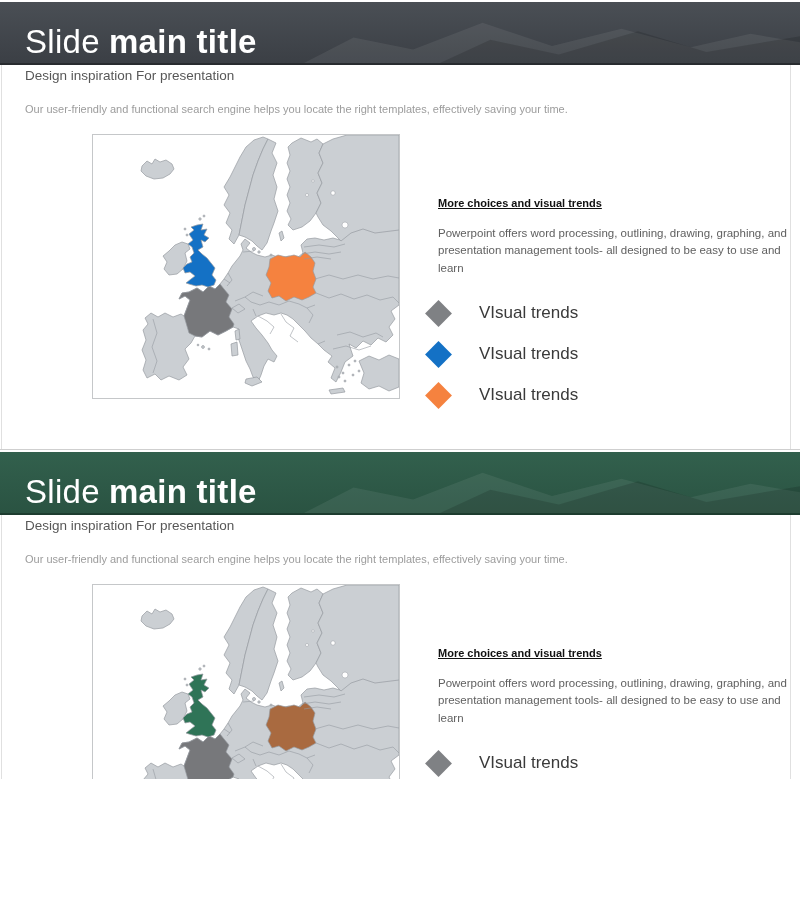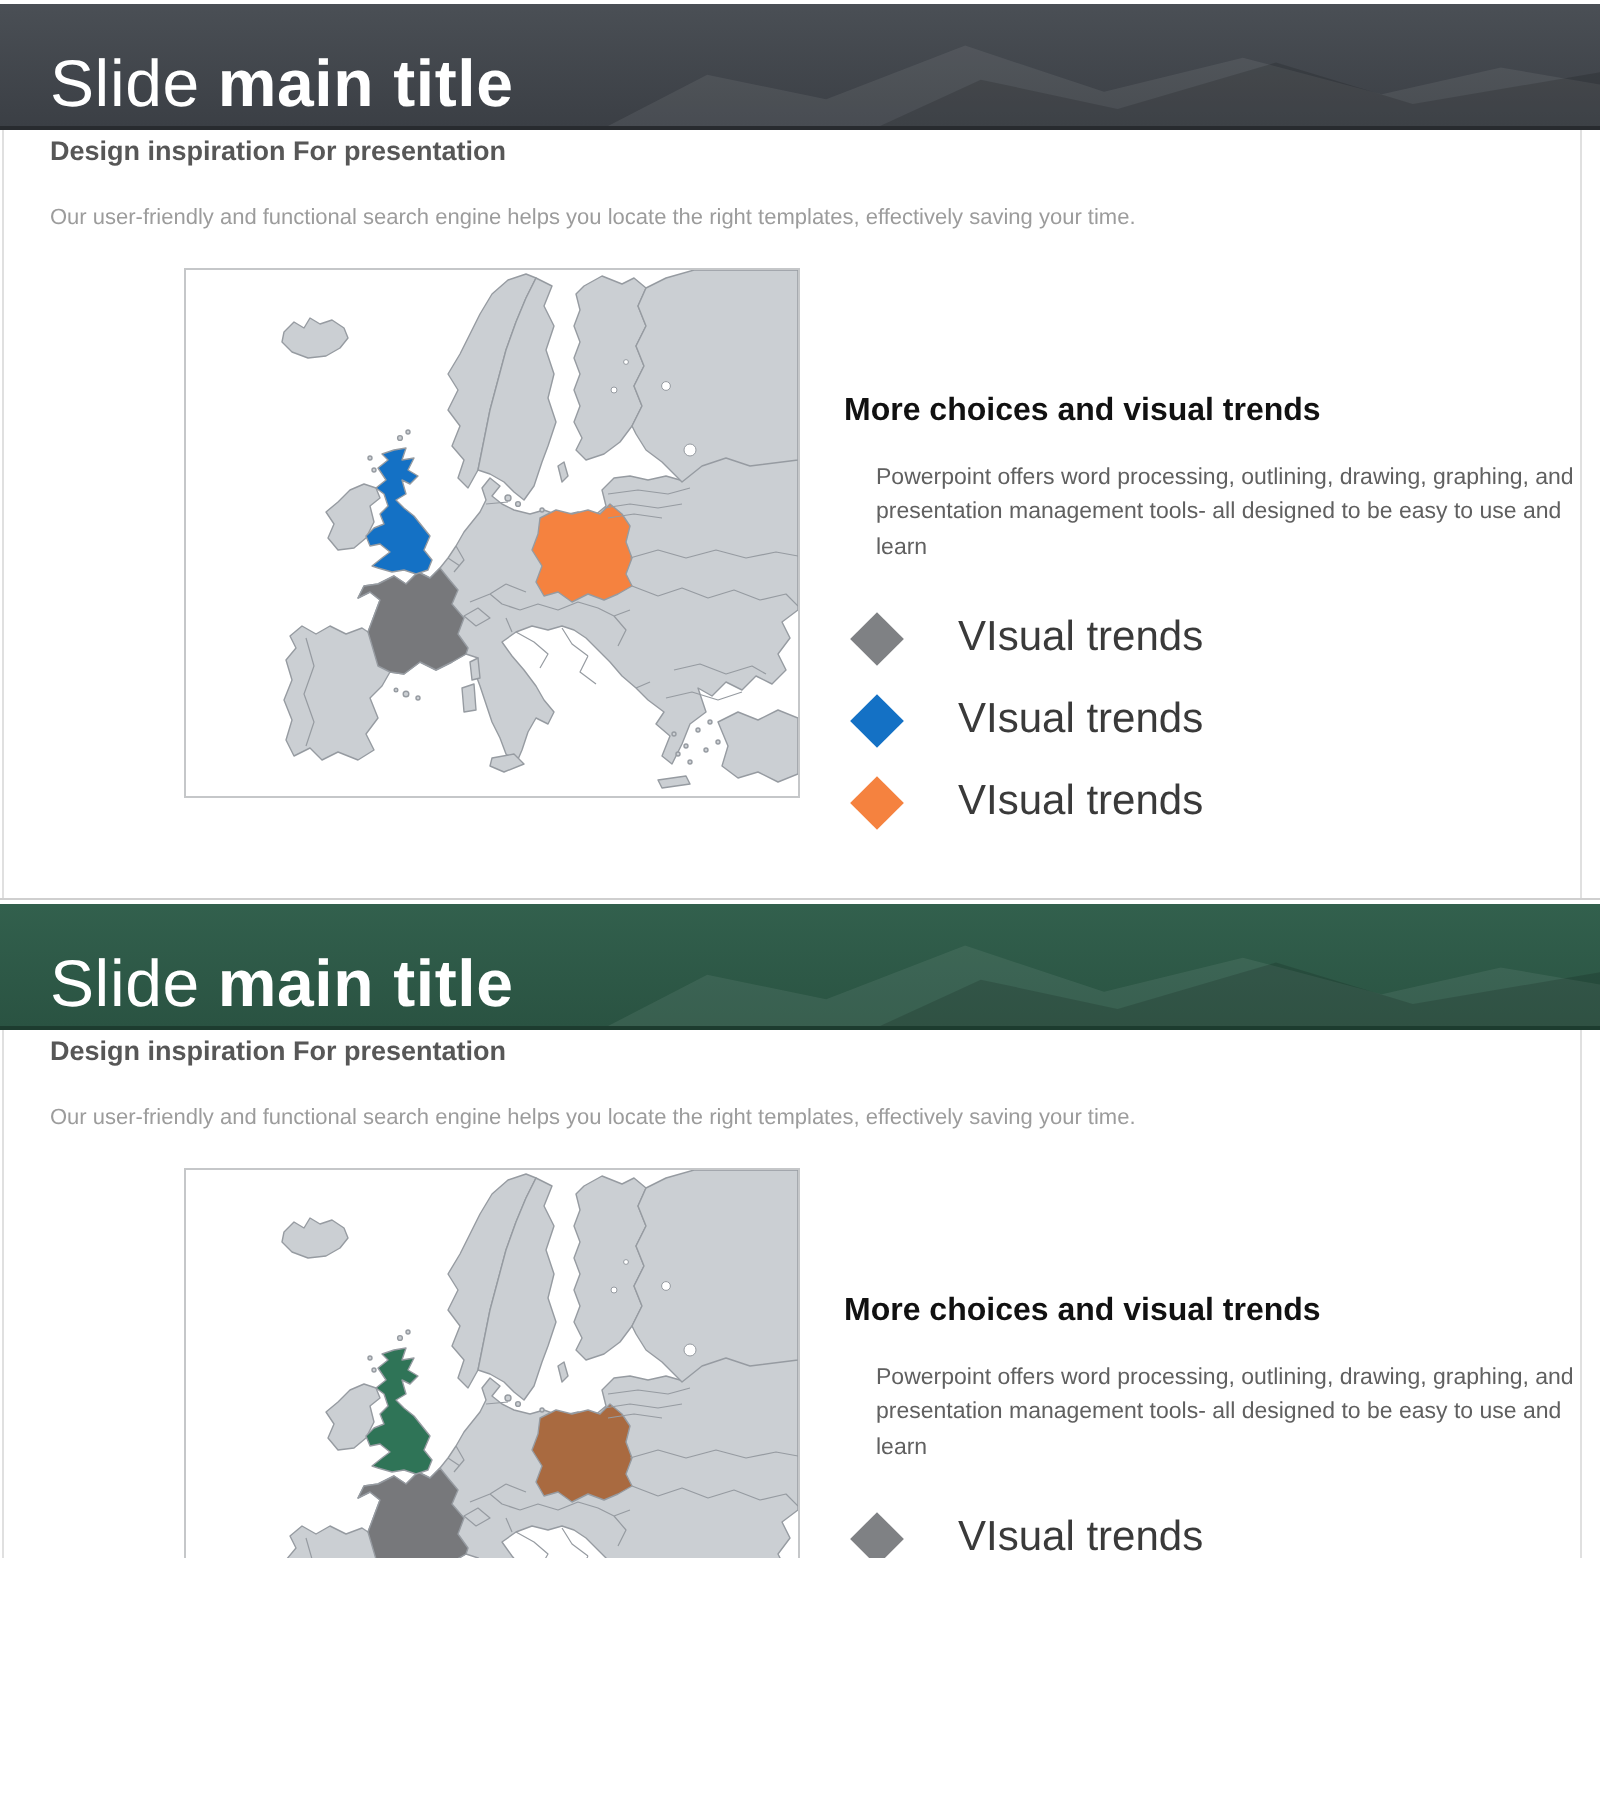--- a/index.html
+++ b/index.html
@@ -17,34 +17,34 @@
   .mtn{position:absolute;top:0;bottom:0;}
   .mtn-a{left:38%;width:62%;background:rgba(255,255,255,0.07);
          clip-path:polygon(0 100%,10% 58%,22% 78%,36% 34%,50% 72%,64% 44%,78% 74%,90% 52%,100% 66%,100% 100%);}
   .mtn-b{left:55%;width:45%;background:rgba(0,0,0,0.14);
          clip-path:polygon(0 100%,14% 62%,33% 86%,55% 48%,74% 82%,100% 56%,100% 100%);}
   .title{position:absolute;left:25px;bottom:3px;margin:0;font-size:33px;line-height:1.1;color:#ffffff;
          font-weight:400;letter-spacing:.3px;white-space:nowrap;}
   .t-light{font-weight:400;margin-right:9px;}
   .t-bold{font-weight:700;}
 
-  .subtitle{position:absolute;left:25px;top:68px;margin:0;font-size:13.5px;font-weight:700;color:#575757;z-index:1;}
+  .subtitle{position:absolute;left:25px;top:68px;margin:0;font-size:13.5px;font-weight:400;color:#575757;z-index:1;}
   .tagline{position:absolute;left:25px;top:103px;margin:0;font-size:11px;color:#9c9c9c;z-index:1;}
 
   .map-box{position:absolute;left:92px;top:134px;width:306px;height:263px;background:#ffffff;
            border:1px solid #c5c7c9;z-index:1;}
   .map-box svg{display:block;width:100%;height:100%;}
 
   .content{position:absolute;left:422px;top:197px;width:356px;z-index:1;}
-  .content-heading{margin:0 0 9px 0;font-size:16px;font-weight:700;color:#111111;}
+  .content-heading{margin:0 0 9px 16px;font-size:11px;font-weight:700;color:#111111;text-decoration:underline;}
   .content-desc{margin:16px;width:350px;font-size:11.5px;line-height:1.5;color:#606060;}
   .bullets{margin-top:7px;}
   .bullet-row{display:flex;align-items:center;height:41px;}
   .diamond{flex:0 0 auto;width:19px;height:19px;margin:0 31px 0 7px;transform:rotate(45deg);background:#888;}
-  .bullet-label{font-size:21px;color:#3a3a3a;}
+  .bullet-label{font-size:17px;color:#3a3a3a;}
 </style>
 </head>
 <body>
 
 <div class="deck">
 
   <section class="slide" id="slide-0">
     <div class="edge-left"></div>
     <div class="edge-right"></div>
     <div class="banner" style="background: linear-gradient(rgb(74, 79, 85) 0%, rgb(59, 63, 69) 100%); border-bottom: 2px solid rgb(40, 43, 47);">

